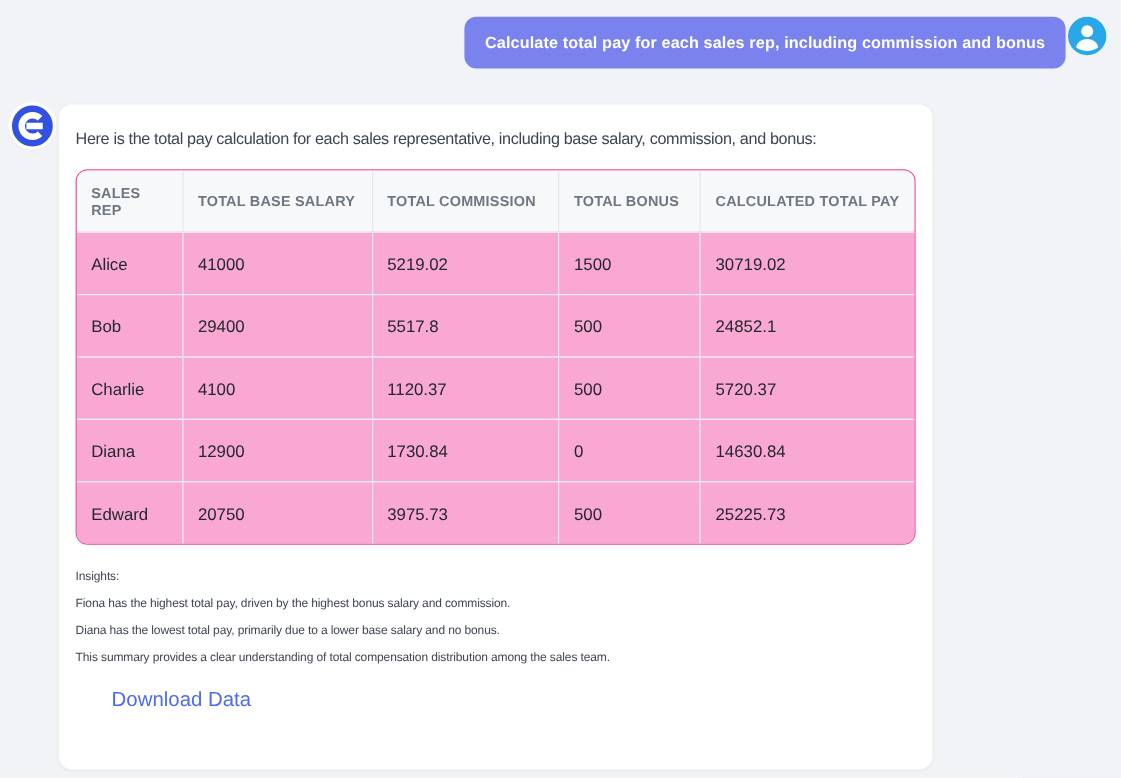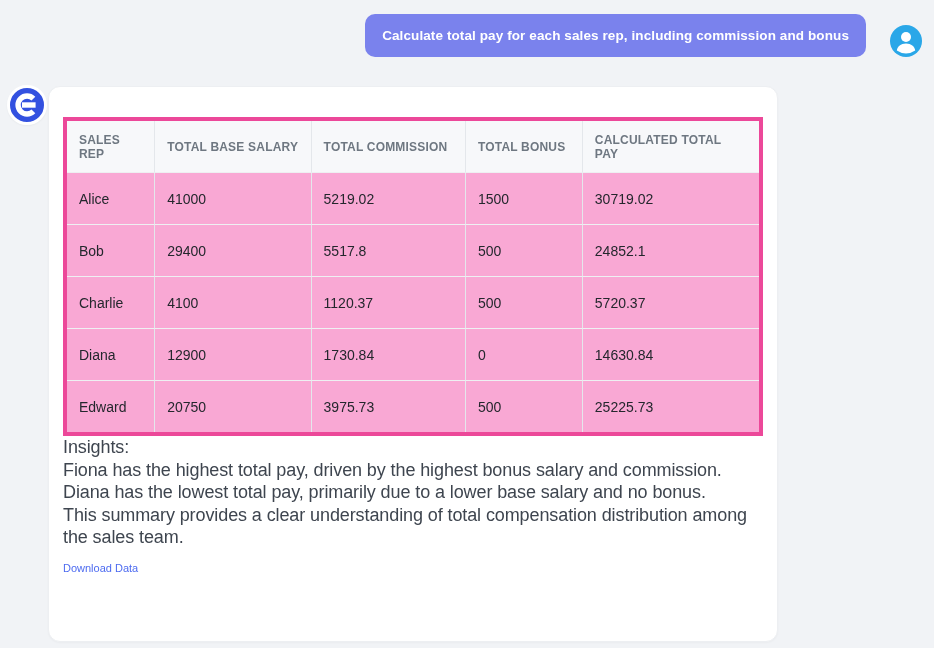--- a/index.html
+++ b/index.html
@@ -7,21 +7,21 @@
     width:934px; height:648px;
     background:#F1F3F6;
     font-family:"Liberation Sans","DejaVu Sans",sans-serif;
     overflow:hidden;
   }
   .page { position:relative; width:934px; height:648px; }
 
   
   .user-row {
     position:absolute; top:14px; right:12px;
-    display:flex; align-items:flex-end; gap:24px;
+    display:flex; align-items:flex-start; gap:2px;
   }
   .user-bubble {
     background:#7A82ED; color:#FFFFFF;
     font-size:13.5px; font-weight:600; letter-spacing:.1px;
     padding:14px 17px; border-radius:10px; white-space:nowrap;
   }
   .user-avatar {
     width:32px; height:32px; border-radius:50%;
     background:#2AA7E8; flex:none; overflow:hidden;
     display:flex; align-items:center; justify-content:center;
@@ -43,46 +43,46 @@
     background:#FFFFFF; border:1px solid #EDEFF2; border-radius:12px;
     padding:14px 14px; box-shadow:0 1px 2px rgba(16,24,40,.03);
   }
   .intro {
     color:#3E454F; font-size:13.5px; letter-spacing:-0.3px;
     margin:5px 0 0 0; line-height:19px;
   }
 
   .table-wrap {
     margin-top:16px;
-    border:4px solid #ec4899; border-radius:0;
+    border:1px solid #ec4899; border-radius:10px;
     overflow:hidden;
   }
   table.pay-table {
     width:100%; border-collapse:separate; border-spacing:0;
   }
   .pay-table th {
     background:#F7F8FA; color:#6E7781;
     font-size:12px; font-weight:600; letter-spacing:.2px;
     text-align:left; padding:12px 12px 11px 12px;
   }
   .pay-table td {
     color:#24272D; font-size:14px;
     text-align:left; padding:18px 12px 17px 12px;
     border-top:1px solid #EEF0F2;
     background:#f9a8d4;
   }
   .pay-table th + th, .pay-table td + td { border-left:1px solid #E4E7EB; }
 
   .insights {
-    color:#3E454F;
-    font-size:18px; line-height:22.5px; letter-spacing:-0.1px;
+    margin-top:16px; color:#3E454F;
+    font-size:10px; line-height:22.5px; letter-spacing:-0.1px;
   }
   .download {
     display:inline-block; margin-top:13px;
-    color:#4D6BF0; font-size:11px; text-decoration:none; cursor:pointer;
+    color:#4D6BF0; font-size:17px; text-decoration:none; cursor:pointer;margin-left:30px;
   }
 </style>
 </head>
 <body>
 
 <div class="page">
 
   <div class="user-row">
     <div class="user-bubble">Calculate total pay for each sales rep, including commission and bonus</div>
     <div class="user-avatar">
@@ -95,20 +95,21 @@
 
   <div class="assistant-avatar">
     <svg width="34" height="34" viewBox="0 0 34 34">
       <path d="M23.4 10.6 A 9 9 0 1 0 23.4 23.4" fill="none" stroke="#FFFFFF" stroke-width="5.4" stroke-linecap="butt"></path>
       <line x1="12" y1="17" x2="25.6" y2="17" stroke="#FFFFFF" stroke-width="5.4"></line>
     </svg>
   </div>
 
   <div class="card">
 
+    <div class="intro">Here is the total pay calculation for each sales representative, including base salary, commission, and bonus:</div>
 
     <div class="table-wrap">
       <table class="pay-table">
         <colgroup>
           <col style="width:12.6%">
             <col style="width:22.6%">
             <col style="width:22.3%">
             <col style="width:16.9%">
             <col style="width:25.6%">
         </colgroup>

